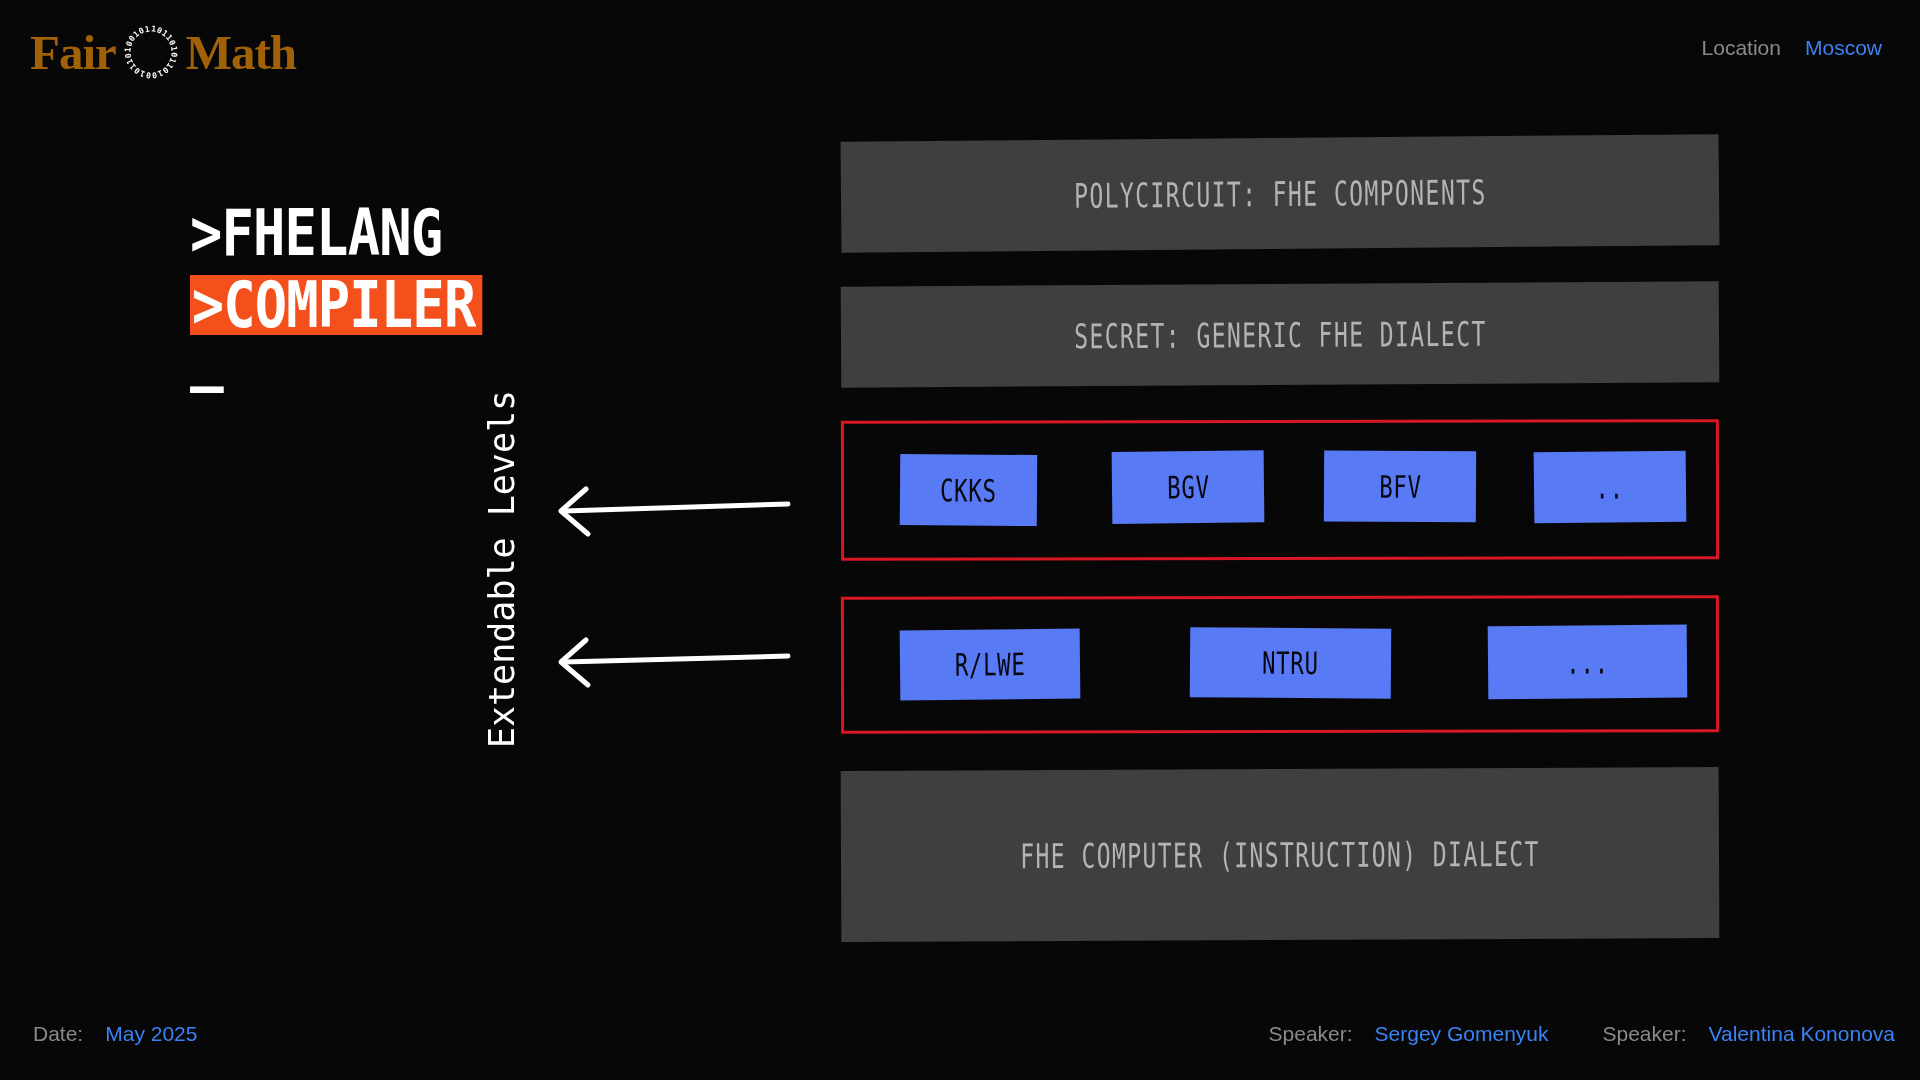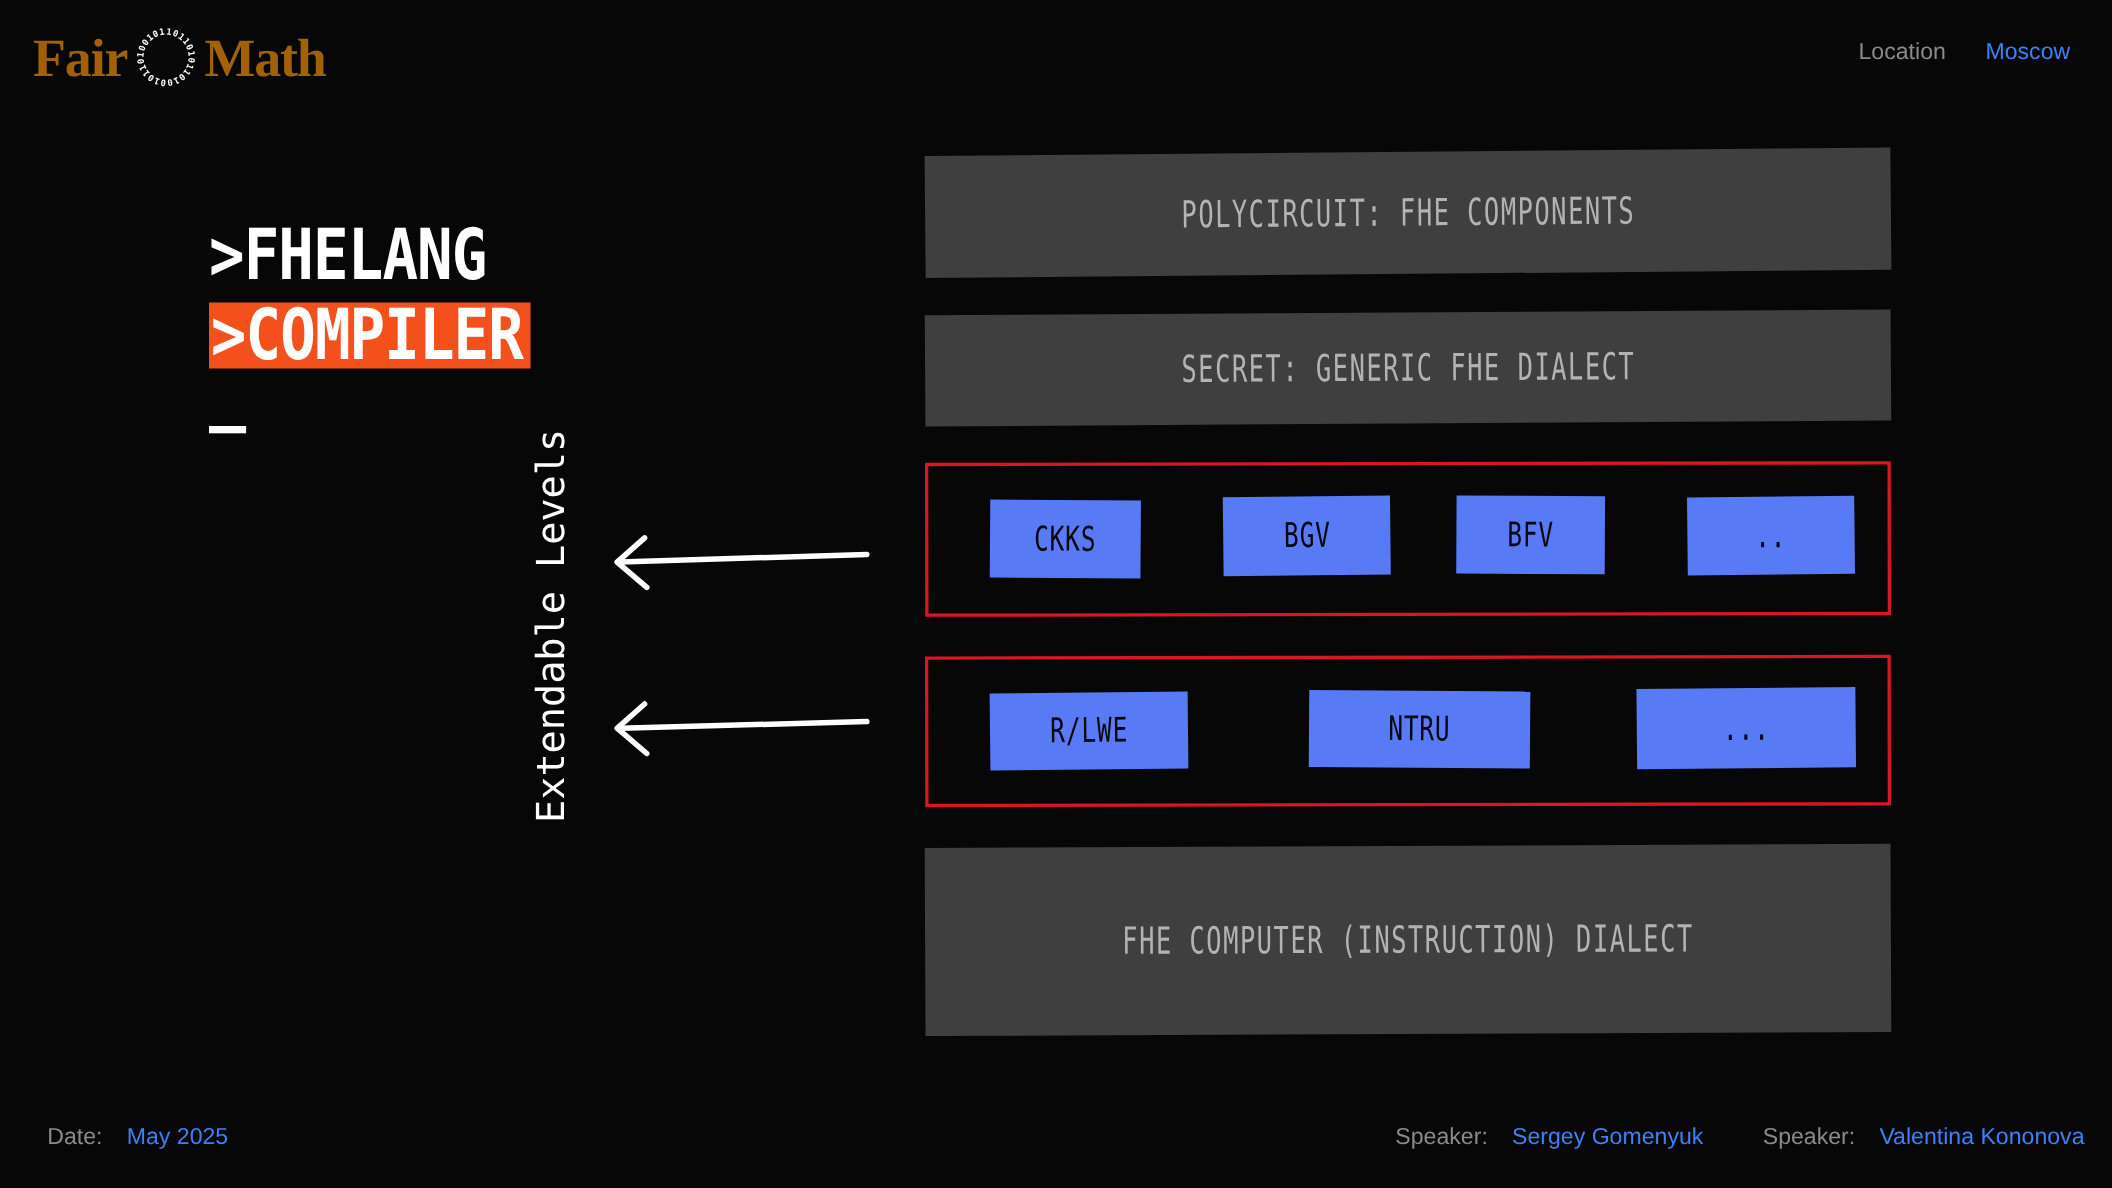--- a/index.html
+++ b/index.html
@@ -10,21 +10,21 @@
   }
 
   
   .logo { position:absolute; left:30px; top:24px; display:flex; align-items:center; gap:5px;
           color:#a16207; font-family:"Liberation Serif","DejaVu Serif",serif; font-weight:700; }
   .logo-word { font-size:49px; letter-spacing:-1px; line-height:1; }
   .logo-ring { width:56px; height:56px; margin:0 2px; }
   .logo-ring text { font-family:"DejaVu Sans Mono",monospace; font-size:8px; font-weight:700;
                     fill:#fff; letter-spacing:0.5px; }
 
-  .header-right { position:absolute; top:36px; right:38px; display:flex; gap:36px;
+  .header-right { position:absolute; top:36px; right:38px; display:flex; gap:24px;
                   font-family:"Liberation Sans",sans-serif; font-size:21px; align-items:baseline; }
   .muted { color:#8a8a8a; }
   .bright { color:#3b82f6; font-weight:500; }
 
   
   .hero { position:absolute; left:190px; top:202px; }
   .hero-line { font-size:64px; font-weight:700; color:#fff; line-height:62px;
                transform:scaleX(0.84); transform-origin:left center; white-space:nowrap;
                letter-spacing:-1px; }
   .hero-line2 { margin-top:10px; }
@@ -51,30 +51,30 @@
   .l2 { top:284px; height:101px; transform:rotate(-0.35deg); }
   .l3 { top:420px; height:140px; transform:rotate(-0.1deg); }
   .l4 { top:596px; height:137px; transform:rotate(-0.1deg); }
   .l5 { top:769px; height:171px; transform:rotate(-0.25deg); }
 
   .chip { position:absolute; background:#587af4; display:flex; align-items:center; justify-content:center; }
   .chip-label { color:#06060e; font-size:31px; letter-spacing:1px; white-space:nowrap;
                 transform:scaleX(0.72); transform-origin:center; }
   .c-ckks { left:56px; top:31px; width:137px; height:71px; transform:rotate(0.5deg);text-align:right; }
   .c-bgv  { left:268px; top:28px; width:152px; height:72px; transform:rotate(-0.5deg); }
-  .c-bfv  { left:480px; top:28px; width:135px; height:71px; transform:rotate(0.4deg); }
+  .c-bfv  { left:480px; top:28px; width:152px; height:71px; transform:rotate(0.4deg); }
   .c-dots1{ left:690px; top:29px; width:152px; height:71px; transform:rotate(-0.5deg); }
   .c-rlwe { left:56px; top:30px; width:180px; height:70px; transform:rotate(-0.5deg); }
   .c-ntru { left:346px; top:29px; width:201px; height:70px; transform:rotate(0.5deg); }
   .c-dots2{ left:644px; top:27px; width:199px; height:73px; transform:rotate(-0.4deg); }
 
   
   .footer-left, .footer-right { position:absolute; top:1022px; display:flex; align-items:baseline;
                                 font-family:"Liberation Sans",sans-serif; font-size:21px; }
-  .footer-left { left:43px; gap:22px;justify-content:flex-end; }
+  .footer-left { left:33px; gap:22px;justify-content:flex-end; }
   .footer-right { right:25px; gap:54px;align-items:flex-end; }
   .footer-group { display:flex; gap:22px; align-items:baseline; }
 </style>
 </head>
 <body>
 
 <div class="slide">
 
   <div class="logo">
     <span class="logo-word">Fair</span>

